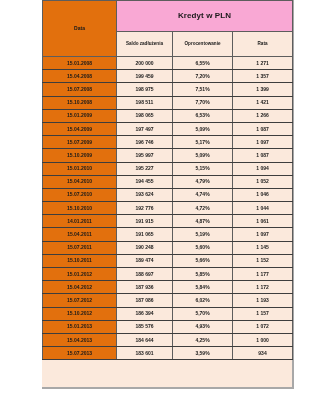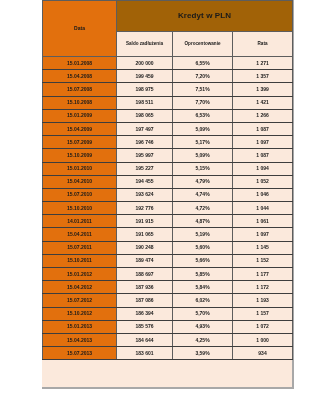--- a/index.html
+++ b/index.html
@@ -56,21 +56,21 @@
 
   
   col.c-date  { width: 74px; }
   col.c-bal   { width: 56px; }
   col.c-rate  { width: 60px; }
   col.c-inst  { width: 60px; }
 
   
   .hdr-title {
     height: 30px;
-    background: #a16207;
+    background: #f9a8d4;
     border: 1px solid #5d5d5d;
     font-size: 8px;
     font-weight: bold;
     letter-spacing: 0.1px;
   }
 
   .hdr-date {
     background: #e2700d;
     border: 1px solid #5d5d5d;
     font-size: 5px;

